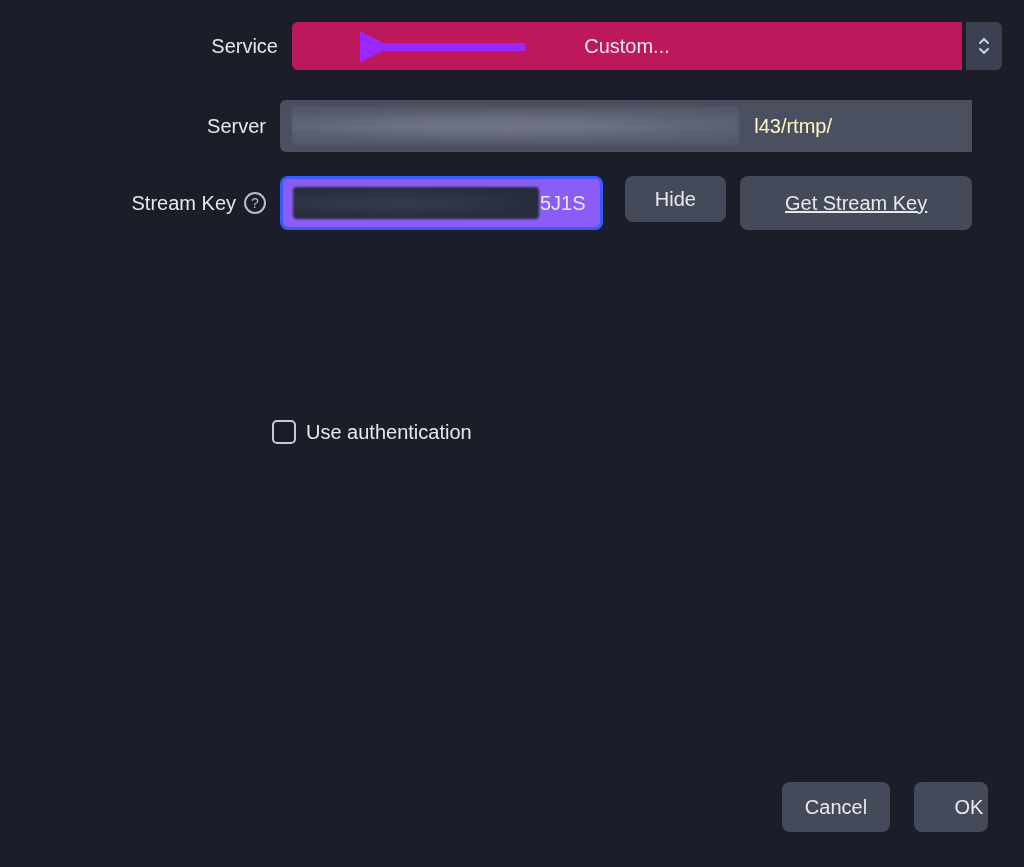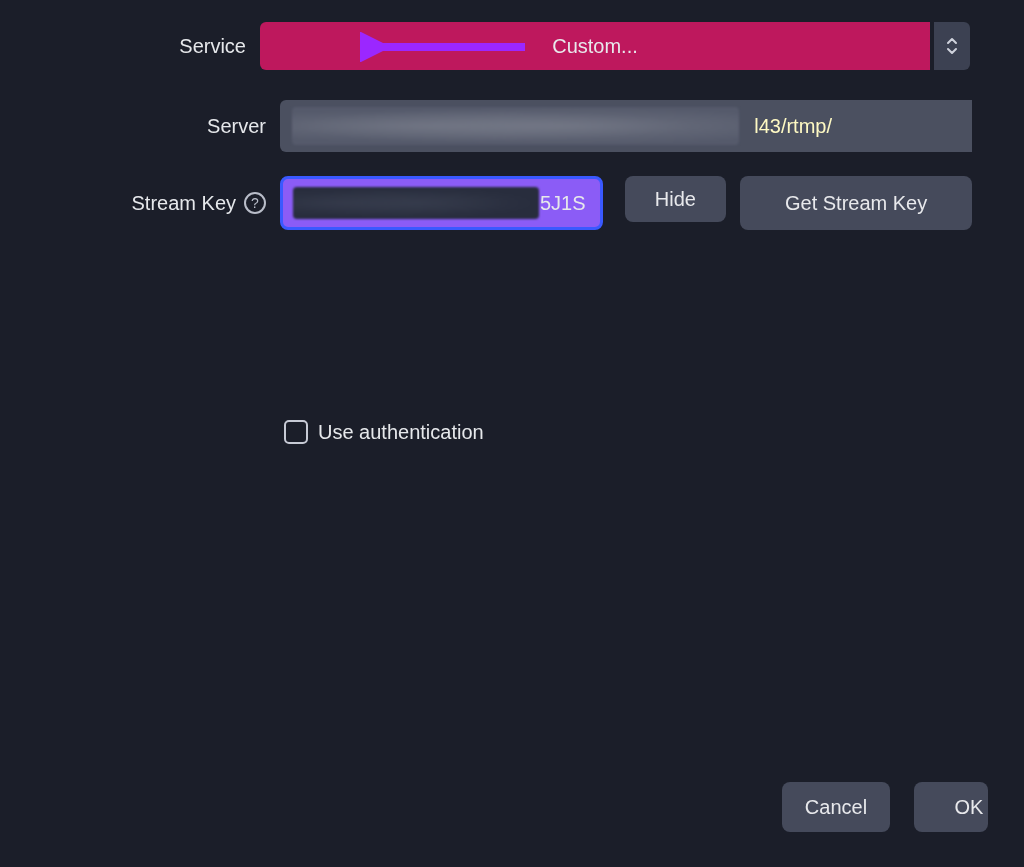--- a/index.html
+++ b/index.html
@@ -27,21 +27,21 @@
       width: 260px;
       display: flex;
       justify-content: flex-end;
       align-items: center;
       padding-right: 14px;
       font-size: 20px;
       color: #e6e8eb;
     }
 
     
-    .row-service { margin-bottom: 30px; }
+    .row-service { margin-bottom: 30px; padding-left: 32px; }
     .row-service .control-col { width: 710px; }
     .select-wrap { display: flex; width: 100%; }
     .select-main {
       flex: 1;
       height: 48px;
       background: #be185d;
       border-radius: 6px 0 0 6px;
       display: flex;
       align-items: center;
       padding: 0 16px;
@@ -116,26 +116,26 @@
     }
     .stream-input .visible-text { position: absolute; right: 14px; }
     .btn {
       background: #454a5b;
       color: #e8e9ec;
       border-radius: 8px;
       font-size: 20px;
       display: flex; align-items: center; justify-content: center;
     }
     .btn-hide { width: 108px; height: 46px; margin-left: 8px; }
-    .btn-getkey { width: 246px; height: 54px; }
+    .btn-getkey { width: 246px; height: 54px; text-decoration: underline; }
 
     
     .auth-row {
       display: flex; align-items: center;
-      position: absolute; left: 284px; top: 420px;
+      position: absolute; left: 272px; top: 420px;
       font-size: 20px; color: #e6e8eb;
     }
     .checkbox {
       width: 24px; height: 24px; border: 2px solid #c7cad5;
       border-radius: 5px; margin-right: 10px; background: transparent;
     }
 
     
     .footer {
       position: absolute; right: 36px; bottom: 35px;

